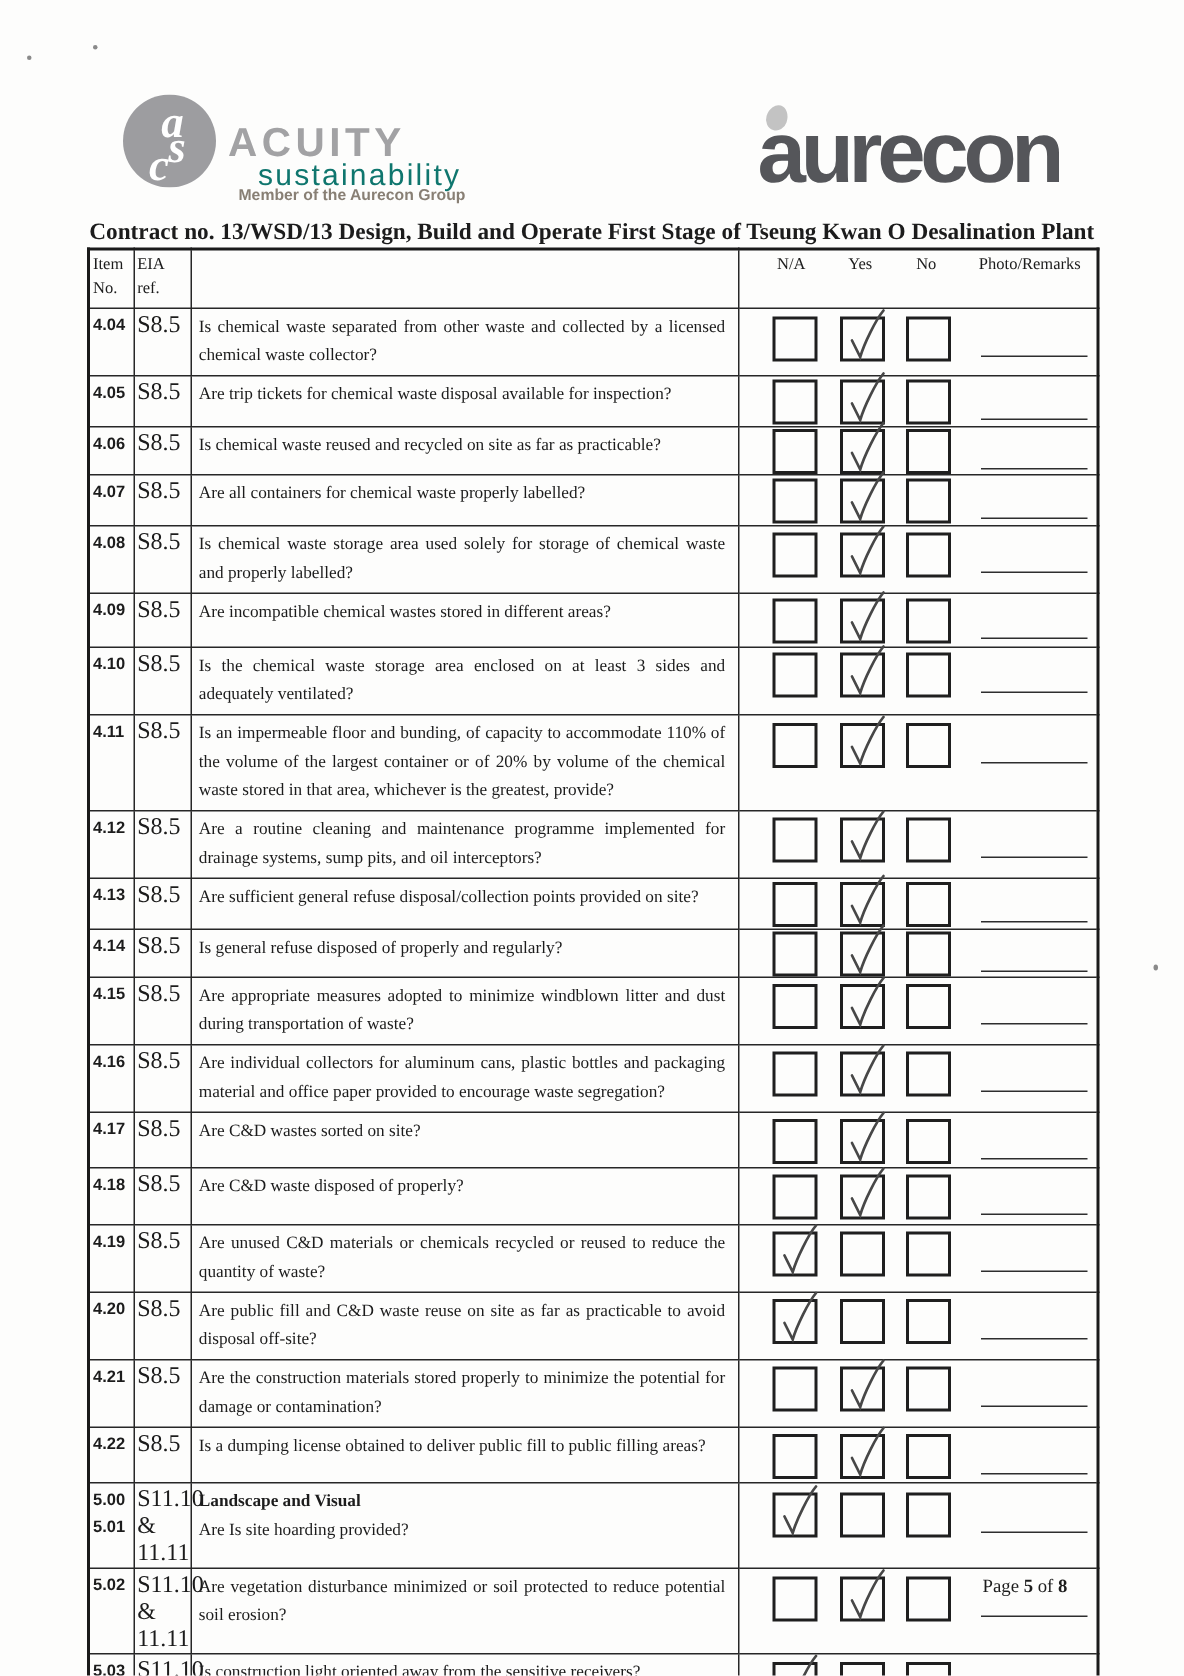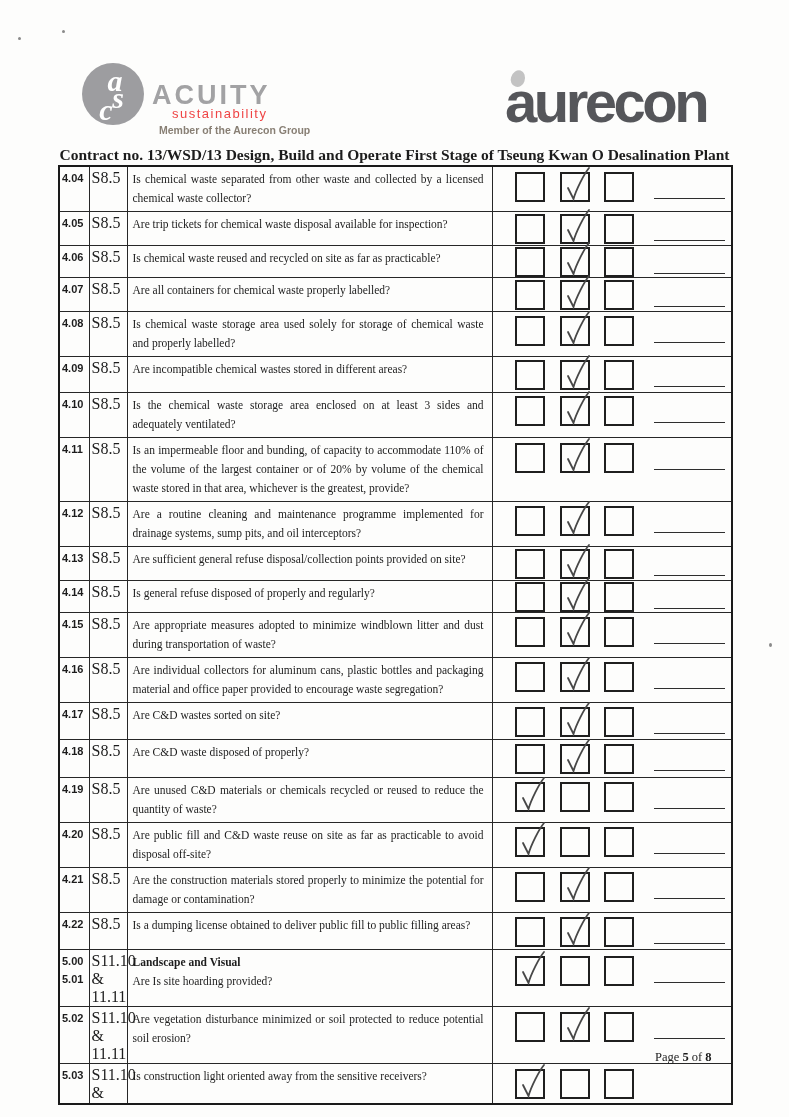--- a/index.html
+++ b/index.html
@@ -4,21 +4,21 @@
 <style>
   html,body{margin:0;padding:0;}
   body{width:789px;height:1117px;position:relative;background:#fdfdfc;font-family:"Liberation Serif",serif;color:#1c1c1c;overflow:hidden;}
 
   
   .speck{position:absolute;background:#8a8a8a;border-radius:50%;}
 
   
   .acuity-circle{position:absolute;left:82px;top:63px;width:62px;height:62px;}
   .acuity-name{position:absolute;left:152px;top:80px;font-family:"Liberation Sans",sans-serif;font-weight:bold;font-size:27px;letter-spacing:3px;color:#a2a2a4;}
-  .acuity-tagline{position:absolute;left:172px;top:106px;font-family:"Liberation Sans",sans-serif;font-size:13px;letter-spacing:1.5px;color:#ef4444;}
+  .acuity-tagline{position:absolute;left:172px;top:106px;font-family:"Liberation Sans",sans-serif;font-size:20px;letter-spacing:1.5px;color:#0f766e;}
   .acuity-member{position:absolute;left:128px;top:124px;font-family:"Liberation Sans",sans-serif;font-weight:bold;font-size:10.5px;color:#887f74;margin-left:31px;}
 
   
   .aurecon{position:absolute;left:505px;top:74px;width:230px;height:56px;}
   .aurecon-text{font-family:"Liberation Sans",sans-serif;font-weight:900;font-size:58px;letter-spacing:-3.5px;color:#55565a;line-height:56px;}
   .aurecon-dot{position:absolute;left:6px;top:-4px;width:14px;height:17px;background:#c3c3c3;border-radius:50% 50% 50% 50%/55% 55% 45% 45%;transform:rotate(18deg);}
 
   .doc-title{position:absolute;left:58px;top:146px;width:673px;text-align:center;font-weight:bold;font-size:15.5px;white-space:nowrap;}
 
   
@@ -83,20 +83,40 @@
 <div class="doc-title">Contract no.  13/WSD/13 Design, Build and Operate First Stage of Tseung Kwan O Desalination Plant</div>
 
 <table class="checklist">
   <colgroup>
     <col class="c-item">
       <col class="c-ref">
       <col class="c-q">
       <col class="c-ans">
   </colgroup>
   <tbody id="rows">
+    <tr class="hdr">
+      <td>
+        <div class="hdr-text">
+          <div>Item</div>
+          <div>No.</div>
+        </div>
+      </td>
+      <td>
+        <div class="hdr-text">EIA ref.</div>
+      </td>
+      <td></td>
+      <td>
+        <div class="ans-hdr">
+          <span class="lbl-na">N/A</span>
+          <span class="lbl-yes">Yes</span>
+          <span class="lbl-no">No</span>
+          <span class="lbl-rem">Photo/Remarks</span>
+        </div>
+      </td>
+    </tr>
   <tr style="height: 40px;">
         <td>
           <div class="item-no">
             <div>4.04</div>
           </div>
         </td>
         <td>
           <div class="eia-ref">
             <div>S8.5</div>
           </div>

